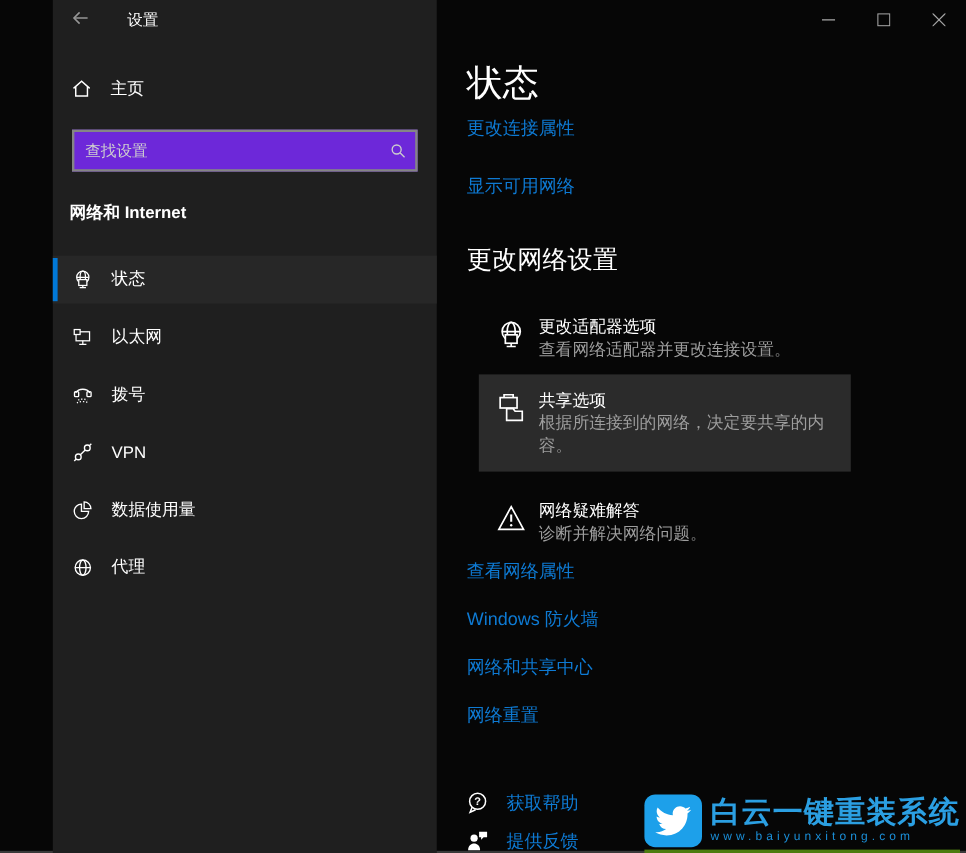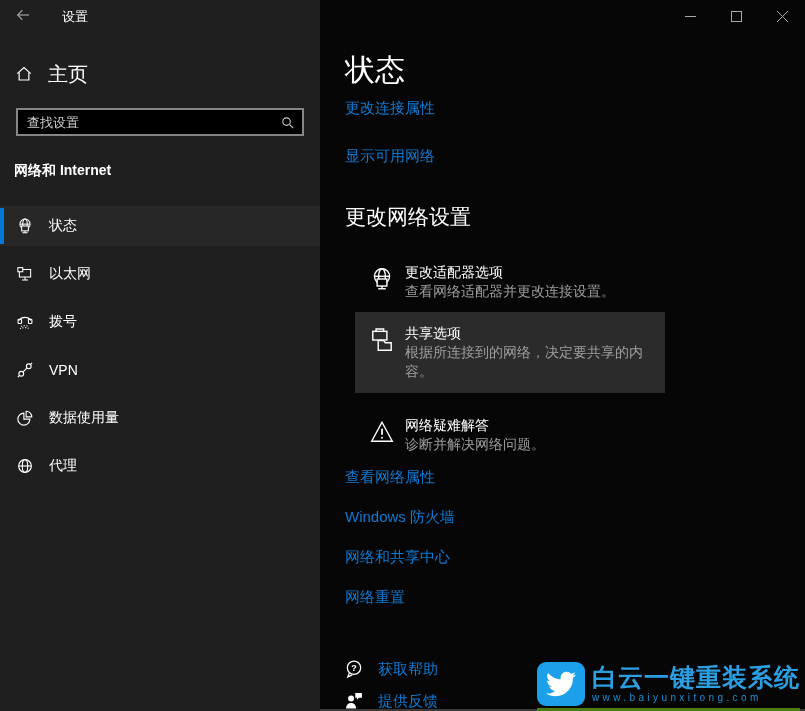--- a/index.html
+++ b/index.html
@@ -1,28 +1,28 @@
 <!DOCTYPE html>
 <html><head>
 <meta charset="utf-8">
 <style>
   html,body{margin:0;padding:0;width:805px;height:711px;overflow:hidden;background:#000;
     font-family:"Liberation Sans","DejaVu Sans",sans-serif;}
   *{box-sizing:border-box;}
-  .window{position:relative;width:805px;height:711px;display:flex;background:#060606;}
+  .window{position:relative;width:805px;height:711px;display:flex;background:#060606;padding-left:44px;}
   .window::after{content:"";position:absolute;left:0;bottom:0;width:100%;height:2px;background:#3a3a3a;z-index:1;}
 
   
   .sidebar{flex:0 0 320px;width:320px;background:#1f1f1f;position:relative;z-index:2;}
   .titlebar{height:34px;display:flex;align-items:center;}
   .back-btn{width:46px;height:34px;display:flex;align-items:center;justify-content:center;color:#969696;}
   .app-title{color:#fff;font-size:13px;margin-left:16px;}
-  .home-row{display:flex;align-items:center;height:36px;margin-top:22px;padding-left:15px;color:#fff;font-size:20px;cursor:default;}
+  .home-row{display:flex;align-items:center;height:36px;margin-top:22px;padding-left:15px;color:#fff;font-size:14px;cursor:default;}
   .home-row .icon{width:18px;height:18px;margin-right:15px;color:#fff;}
-  .search-box{margin:16px 16px 0 16px;height:28px;border:2px solid #858585;background:#000000;display:flex;align-items:center;}
+  .search-box{margin:16px 16px 0 16px;height:35px;border:2px solid #858585;background:#6d28d9;display:flex;align-items:center;}
   .search-box input{flex:1;min-width:0;background:transparent;border:none;outline:none;color:#e0e0e0;font-size:13px;padding:0 4px 0 9px;font-family:inherit;}
   .search-box input::placeholder{color:#cfcfcf;opacity:1;}
   .search-glyph{width:30px;height:24px;display:flex;align-items:center;justify-content:center;color:#cdcdcd;}
   .sidebar-section-title{margin:26px 0 0 14px;color:#fff;font-weight:bold;font-size:14px;line-height:17px;}
   .nav{margin-top:27px;}
   .nav-item{position:relative;height:40px;display:flex;align-items:center;padding-left:16px;margin-bottom:8px;color:#fff;font-size:14px;cursor:pointer;}
   .nav-item .icon{width:18px;height:18px;margin-right:15px;color:#fff;flex:0 0 18px;}
   .nav-item.selected{background:#272727;}
   .nav-item.selected::before{content:"";position:absolute;left:0;top:2px;bottom:2px;width:4px;background:#0078d7;}
   .sidebar svg .mask{fill:#1f1f1f;}

